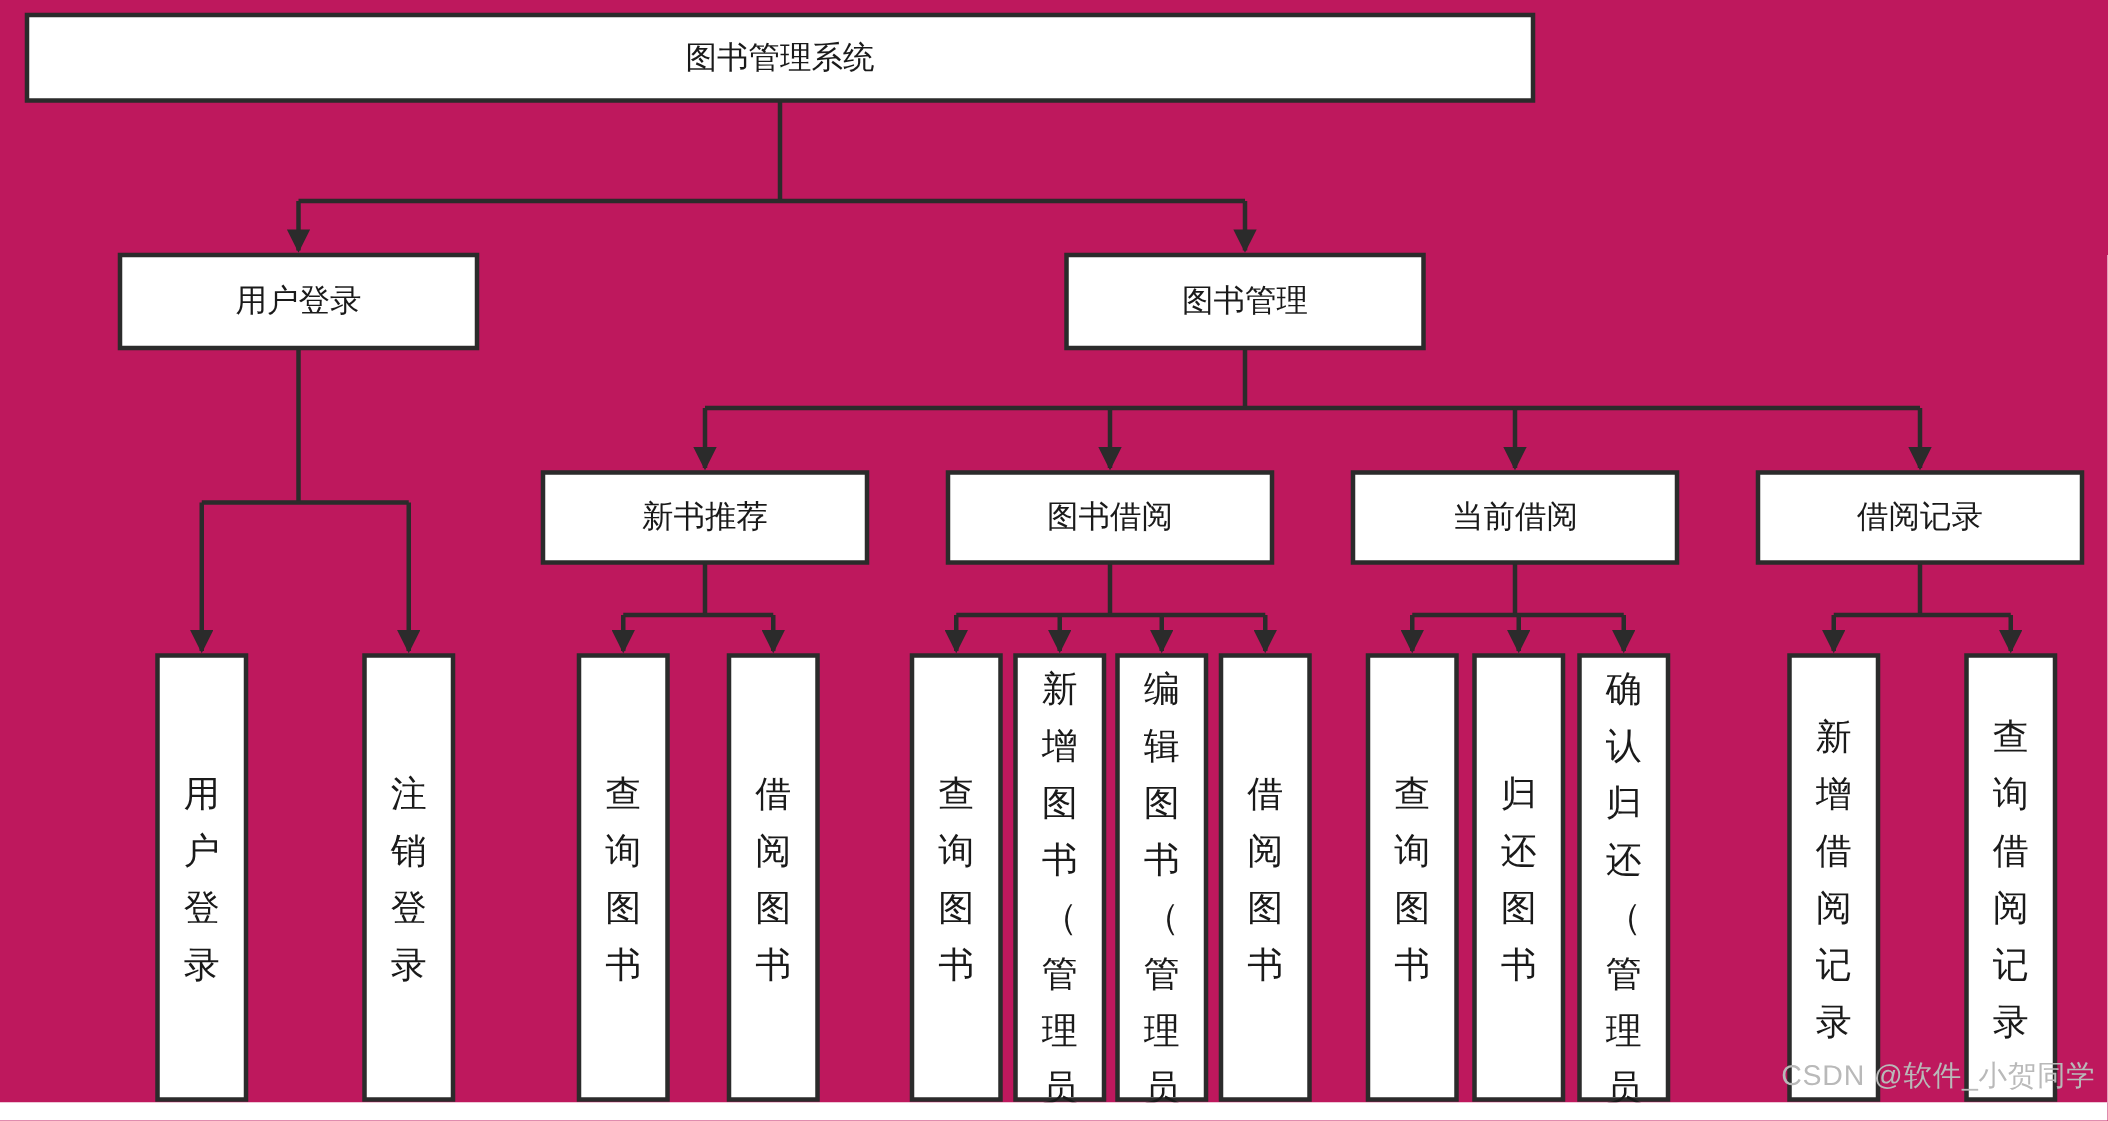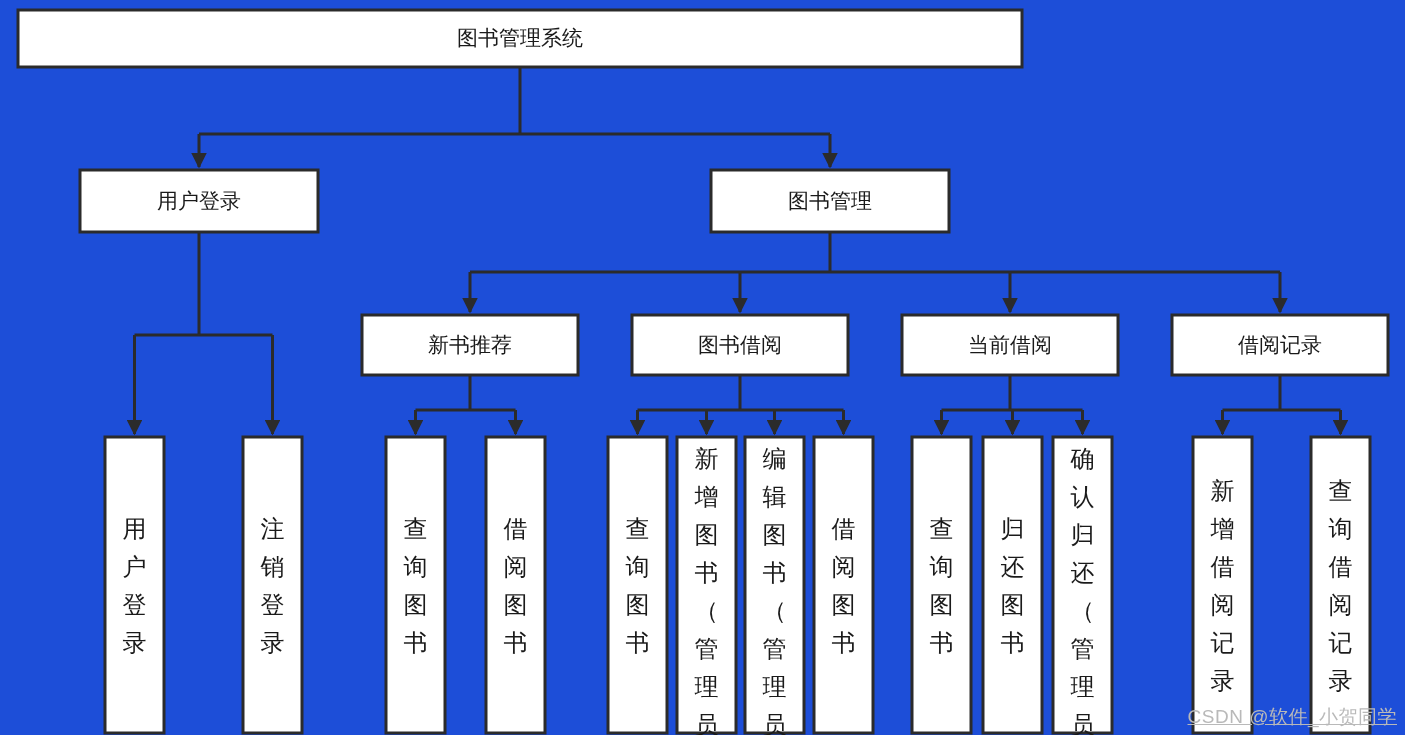--- a/index.html
+++ b/index.html
@@ -7,21 +7,21 @@
     padding: 0;
     background: #ffffff;
   }
   body {
     font-family: "Liberation Sans", "DejaVu Sans", sans-serif;
   }
   #canvas {
     position: relative;
     width: 1405px;
     height: 735px;
-    background: #1d4ed8;
+    background: #be185d;
     overflow: hidden;
   }
   svg.diagram {
     position: absolute;
     left: 0;
     top: 0;
     width: 1405px;
     height: 747px;
   }
   .node-box {
@@ -50,21 +50,20 @@
   .watermark {
     position: absolute;
     right: 8px;
     bottom: 5px;
     font-family: "Liberation Sans", "DejaVu Sans", sans-serif;
     font-size: 19px;
     color: #b9b9b9;
     letter-spacing: 0.5px;
     white-space: nowrap;
     pointer-events: none;
-    text-decoration: underline;
   }
 </style>
 </head>
 <body>
 
 <div id="canvas">
 
   <svg class="diagram" viewBox="0 0 1405 747">
     <defs>
       <marker id="arrow" viewBox="0 0 10 10" refX="9" refY="5" markerWidth="5.2" markerHeight="5.2" orient="auto-start-reverse">

